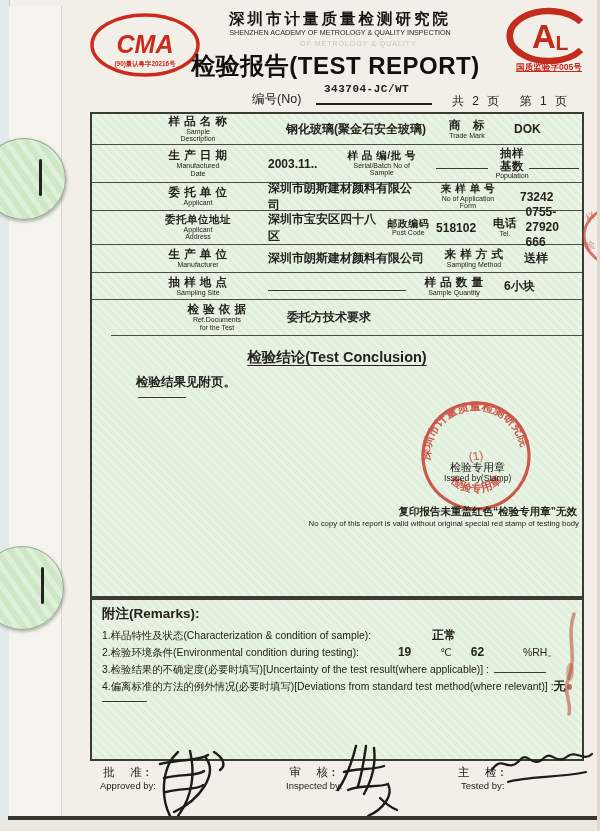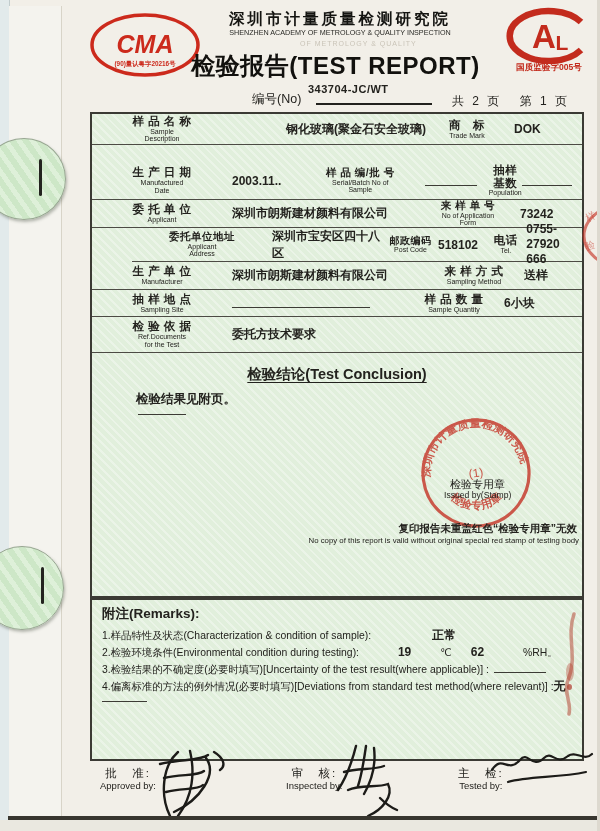--- a/index.html
+++ b/index.html
@@ -18,31 +18,31 @@
      border:1px solid #97a691;box-shadow:1px 2px 3px rgba(60,70,55,.35);}
   .fastener .slit{position:absolute;width:3px;height:37px;background:#23231f;border-radius:2px;}
   
   .hdr-org-cn{position:absolute;left:205px;top:9px;width:270px;text-align:center;
       font-size:15.5px;font-weight:bold;letter-spacing:3px;color:#141411;}
   .hdr-org-en{position:absolute;left:205px;top:28px;width:270px;text-align:center;font-size:7.2px;color:#2a2a26;}
   .ghost-text{position:absolute;left:300px;top:40px;font-size:7px;color:rgba(140,130,110,.4);letter-spacing:1px;}
   .hdr-title{position:absolute;left:178px;top:50px;width:315px;text-align:center;
       font-size:24px;font-weight:bold;letter-spacing:.5px;color:#12110e;}
   .cal-cert{position:absolute;left:500px;top:62px;width:98px;text-align:center;
-      font-size:8.6px;font-weight:bold;color:#c32b1d;}
+      font-size:8.6px;font-weight:bold;color:#c32b1d;text-decoration:underline;}
   .no-label{position:absolute;left:252px;top:91px;font-size:12.5px;}
-  .no-value{position:absolute;left:308px;top:83px;font-size:11px;font-weight:bold;letter-spacing:.5px;}
+  .no-value{position:absolute;left:324px;top:83px;font-size:11px;font-weight:bold;letter-spacing:.5px;font-family:Liberation Mono, monospace;}
   .no-line{position:absolute;left:316px;top:103px;width:116px;border-bottom:2px solid #22211d;}
   .page-info{position:absolute;left:452px;top:93px;font-size:12px;word-spacing:5px;}
   
   .tbl{position:absolute;left:90px;top:112px;width:494px;height:486px;box-sizing:border-box;
        border:2px solid #3b3a34;display:flex;flex-direction:column;
        background:#e1efdc;
        background-image:repeating-linear-gradient(45deg,rgba(255,255,255,.33) 0 2px,rgba(255,255,255,0) 2px 6px);}
-  .row{display:flex;align-items:center;border-bottom:1px solid #4c4b44;box-sizing:border-box;flex:0 0 auto;}
+  .row{display:flex;align-items:center;border-bottom:1px solid #4c4b44;box-sizing:border-box;flex:0 0 auto;padding-left:36px;}
   .lbl{display:flex;flex-direction:column;justify-content:center;text-align:center;line-height:1.12;}
   .lbl .cn{font-size:11.5px;font-weight:bold;letter-spacing:.5px;}
   .lbl .en{font-size:7px;white-space:pre-line;}
   .L{width:140px;flex:0 0 140px;}
   .val{font-size:12px;font-weight:bold;}
   .dashline{border-bottom:1.5px solid #3c3b35;display:inline-block;}
   
   .concl{position:relative;flex:1 1 auto;}
   .concl-head{position:absolute;left:0;top:12px;width:100%;text-align:center;
       font-size:14.5px;font-weight:bold;text-decoration:underline;text-underline-offset:3px;}
@@ -59,21 +59,21 @@
       border:2px solid #3b3a34;background:#e1efdc;
       background-image:repeating-linear-gradient(45deg,rgba(255,255,255,.33) 0 2px,rgba(255,255,255,0) 2px 6px);
       padding:5px 6px 0 10px;}
   .remarks-head{font-size:13.5px;font-weight:bold;margin-bottom:4px;}
   .ritem{font-size:10.4px;line-height:17px;white-space:nowrap;}
   .rv{font-weight:bold;font-size:12px;}
   .remarks-dash{width:45px;border-bottom:1.5px solid #3c3b35;margin-top:6px;}
   .red-dot{display:inline-block;width:5px;height:6px;background:rgba(170,45,30,.65);border-radius:50%;margin-left:1px;}
   
   .sig-lbl{position:absolute;text-align:center;line-height:1.25;}
-  .sig-lbl .cn{font-size:11.5px;letter-spacing:2px;}
+  .sig-lbl .cn{font-size:11.5px;letter-spacing:2px;font-family:Liberation Mono, monospace;}
   .sig-lbl .en{font-size:9.5px;}
   .sig-svg{position:absolute;}
 </style>
 </head>
 <body>
 
 <div class="sheet">
 
   <div class="edge-strip"></div>
   <div class="under-page"></div>
@@ -118,21 +118,21 @@
       </div>
       <div class="val" style="flex:1;text-align:right;">钢化玻璃(聚金石安全玻璃)</div>
       <div class="lbl" style="width:82px;">
         <span class="cn">商　标</span>
         <span class="en">Trade Mark</span>
       </div>
       <div class="val" style="width:68px;padding-left:6px;">DOK</div>
     </div>
 
 
-    <div class="row" style="height:38px;margin-top:17px;">
+    <div class="row" style="height:38px;">
       <div class="lbl L">
         <span class="cn">生 产 日 期</span>
         <span class="en">Manufactured
 Date</span>
       </div>
       <div class="val" style="width:78px;">2003.11..</div>
       <div class="lbl" style="width:108px;">
         <span class="cn" style="font-size:10.5px;">样 品 编/批 号</span>
         <span class="en">Serial/Batch No of
 Sample</span>
@@ -152,21 +152,21 @@
       </div>
       <div class="val" style="flex:1;">深圳市朗斯建材颜料有限公司</div>
       <div class="lbl" style="width:96px;">
         <span class="cn" style="font-size:10.5px;">来 样 单 号</span>
         <span class="en">No of Application
 Form</span>
       </div>
       <div class="val" style="width:62px;padding-left:4px;">73242</div>
     </div>
 
-    <div class="row" style="height:34px;margin-left:40px;">
+    <div class="row" style="height:34px;">
       <div class="lbl L">
         <span class="cn" style="font-size:10.5px;">委托单位地址</span>
         <span class="en">Applicant
 Address</span>
       </div>
       <div class="val" style="width:132px;">深圳市宝安区四十八区</div>
       <div class="lbl" style="width:54px;">
         <span class="cn" style="font-size:10px;">邮政编码</span>
         <span class="en">Post Code</span>
       </div>
@@ -199,21 +199,21 @@
         <span class="en">Sampling Site</span>
       </div>
       <div style="flex:1;"><span class="dashline" style="width:138px;"></span></div>
       <div class="lbl" style="width:92px;">
         <span class="cn">样 品 数 量</span>
         <span class="en">Sample Quantity</span>
       </div>
       <div class="val" style="width:78px;padding-left:4px;">6小块</div>
     </div>
 
-    <div class="row" style="height:36px;">
+    <div class="row" style="height:36px;margin-left:19px;">
       <div class="lbl L">
         <span class="cn">检 验 依 据</span>
         <span class="en">Ref.Documents
 for the Test</span>
       </div>
       <div class="val" style="flex:1;">委托方技术要求</div>
     </div>
 
     <div class="concl">
       <div class="concl-head">检验结论(Test Conclusion)</div>

